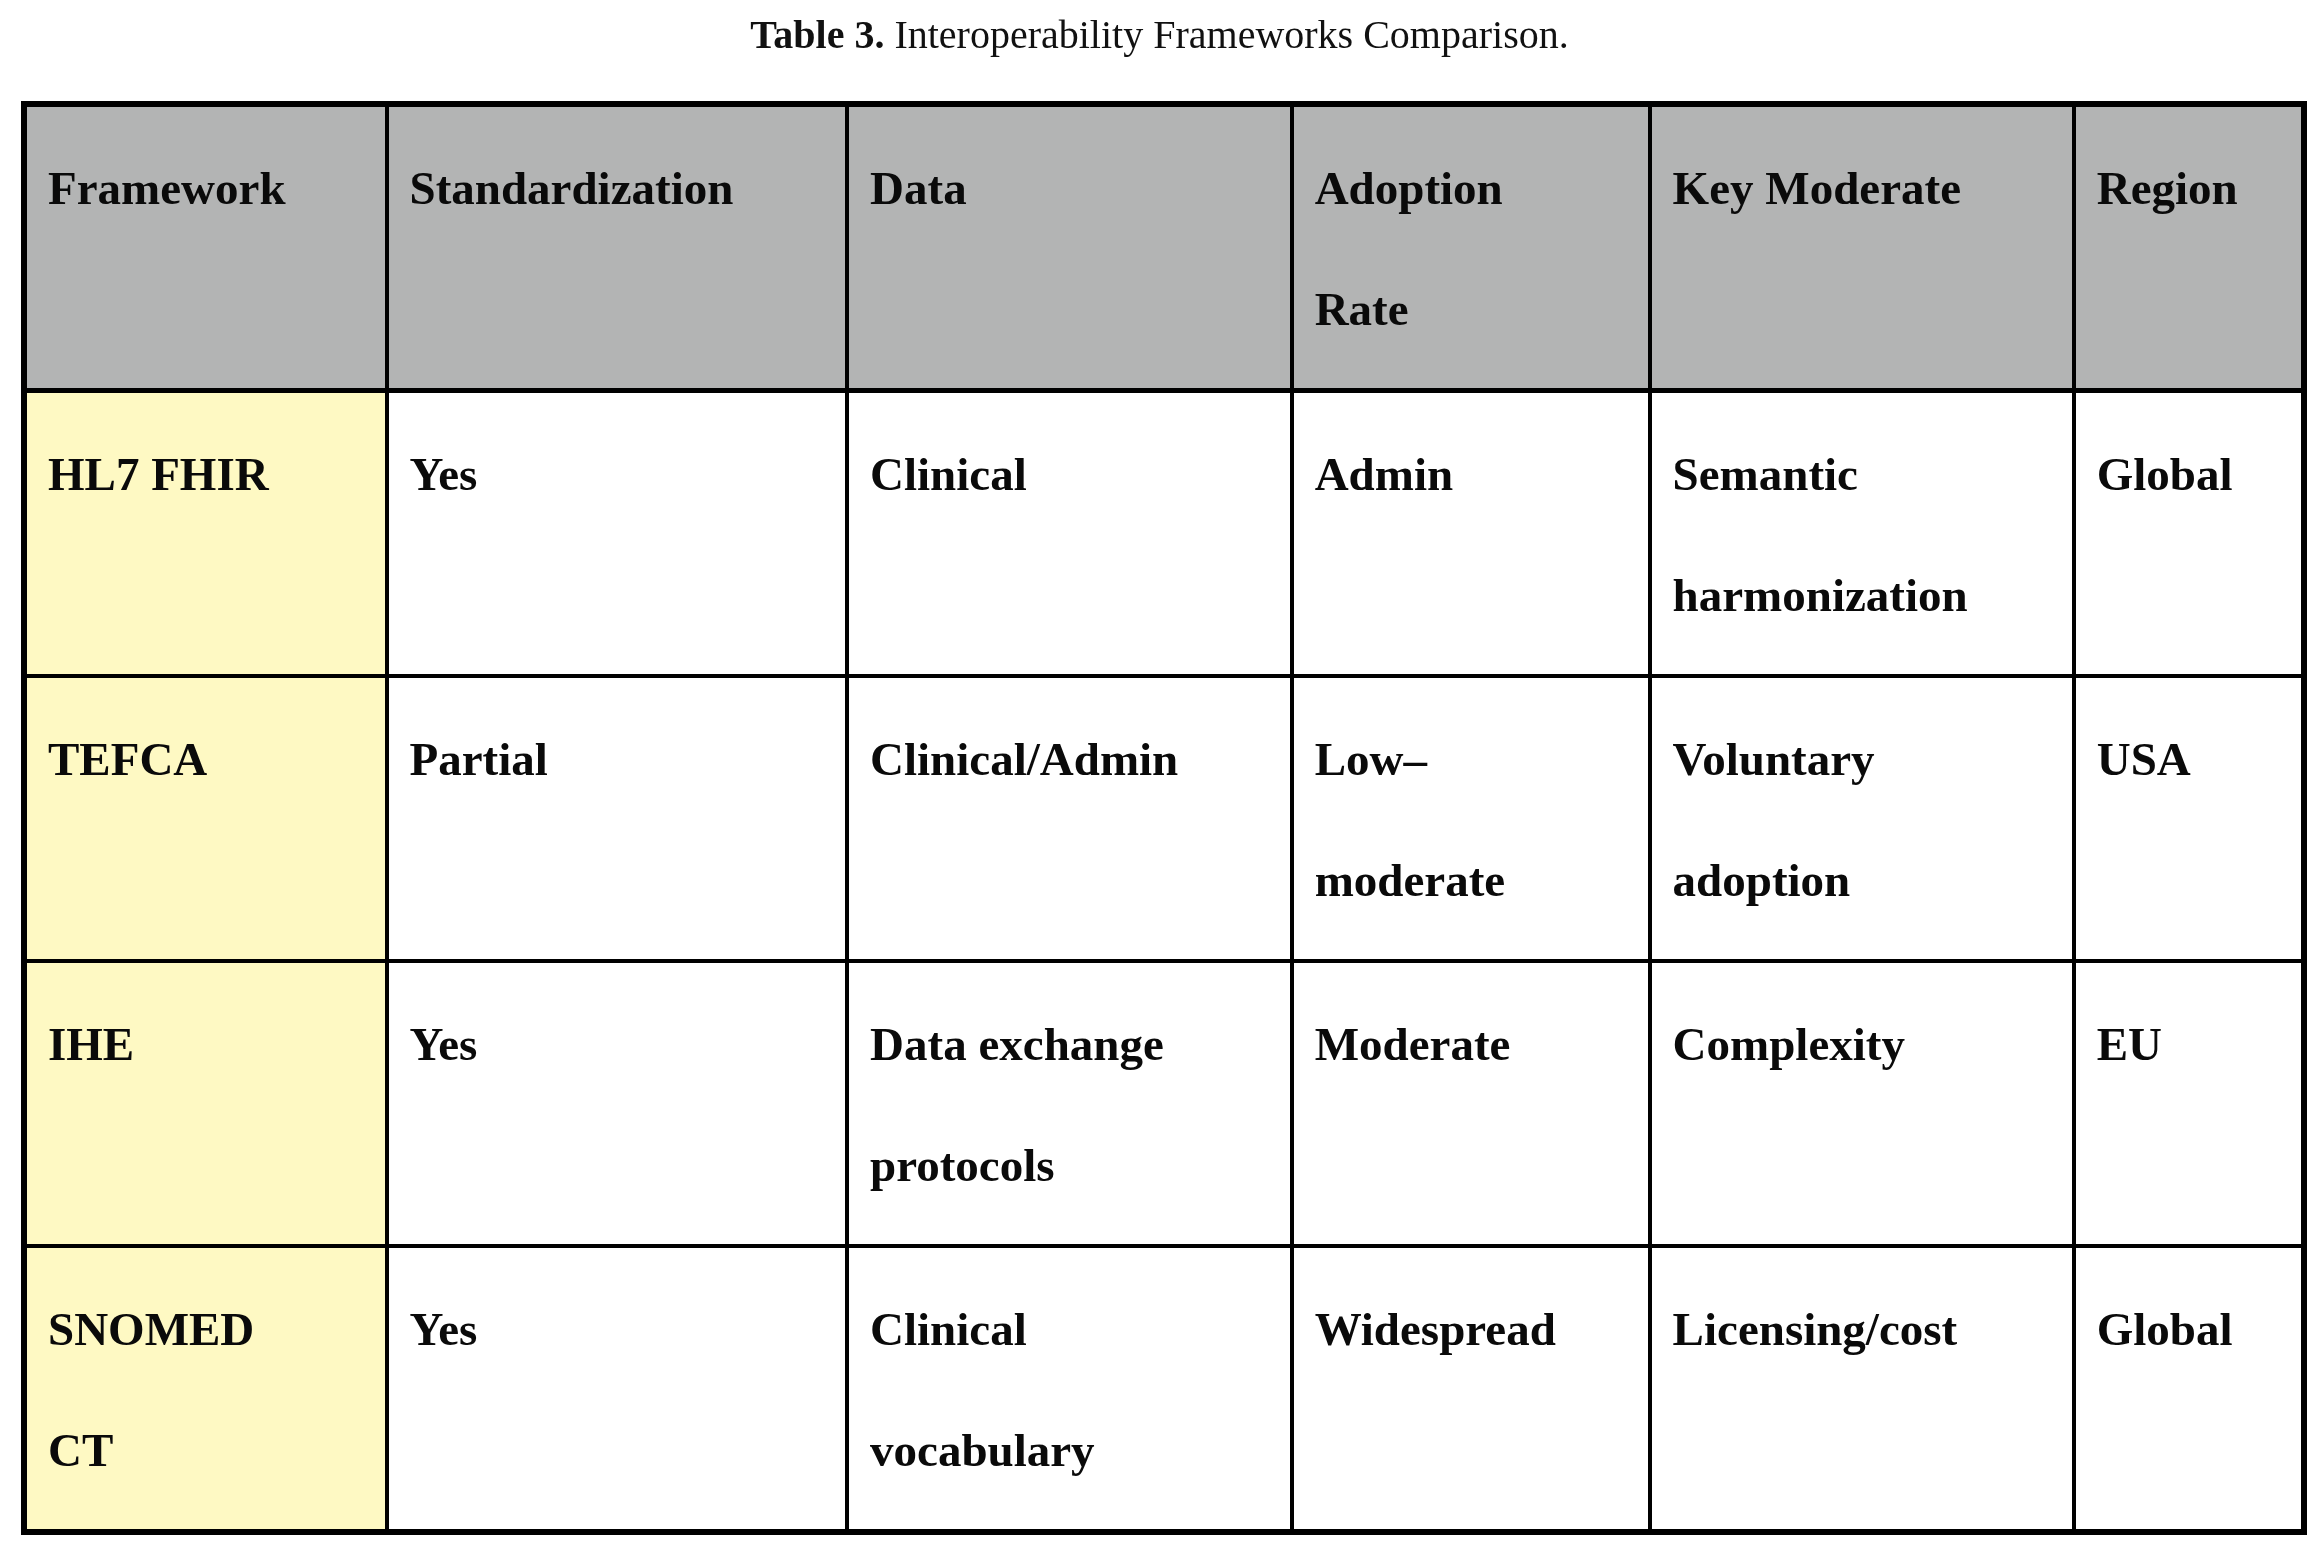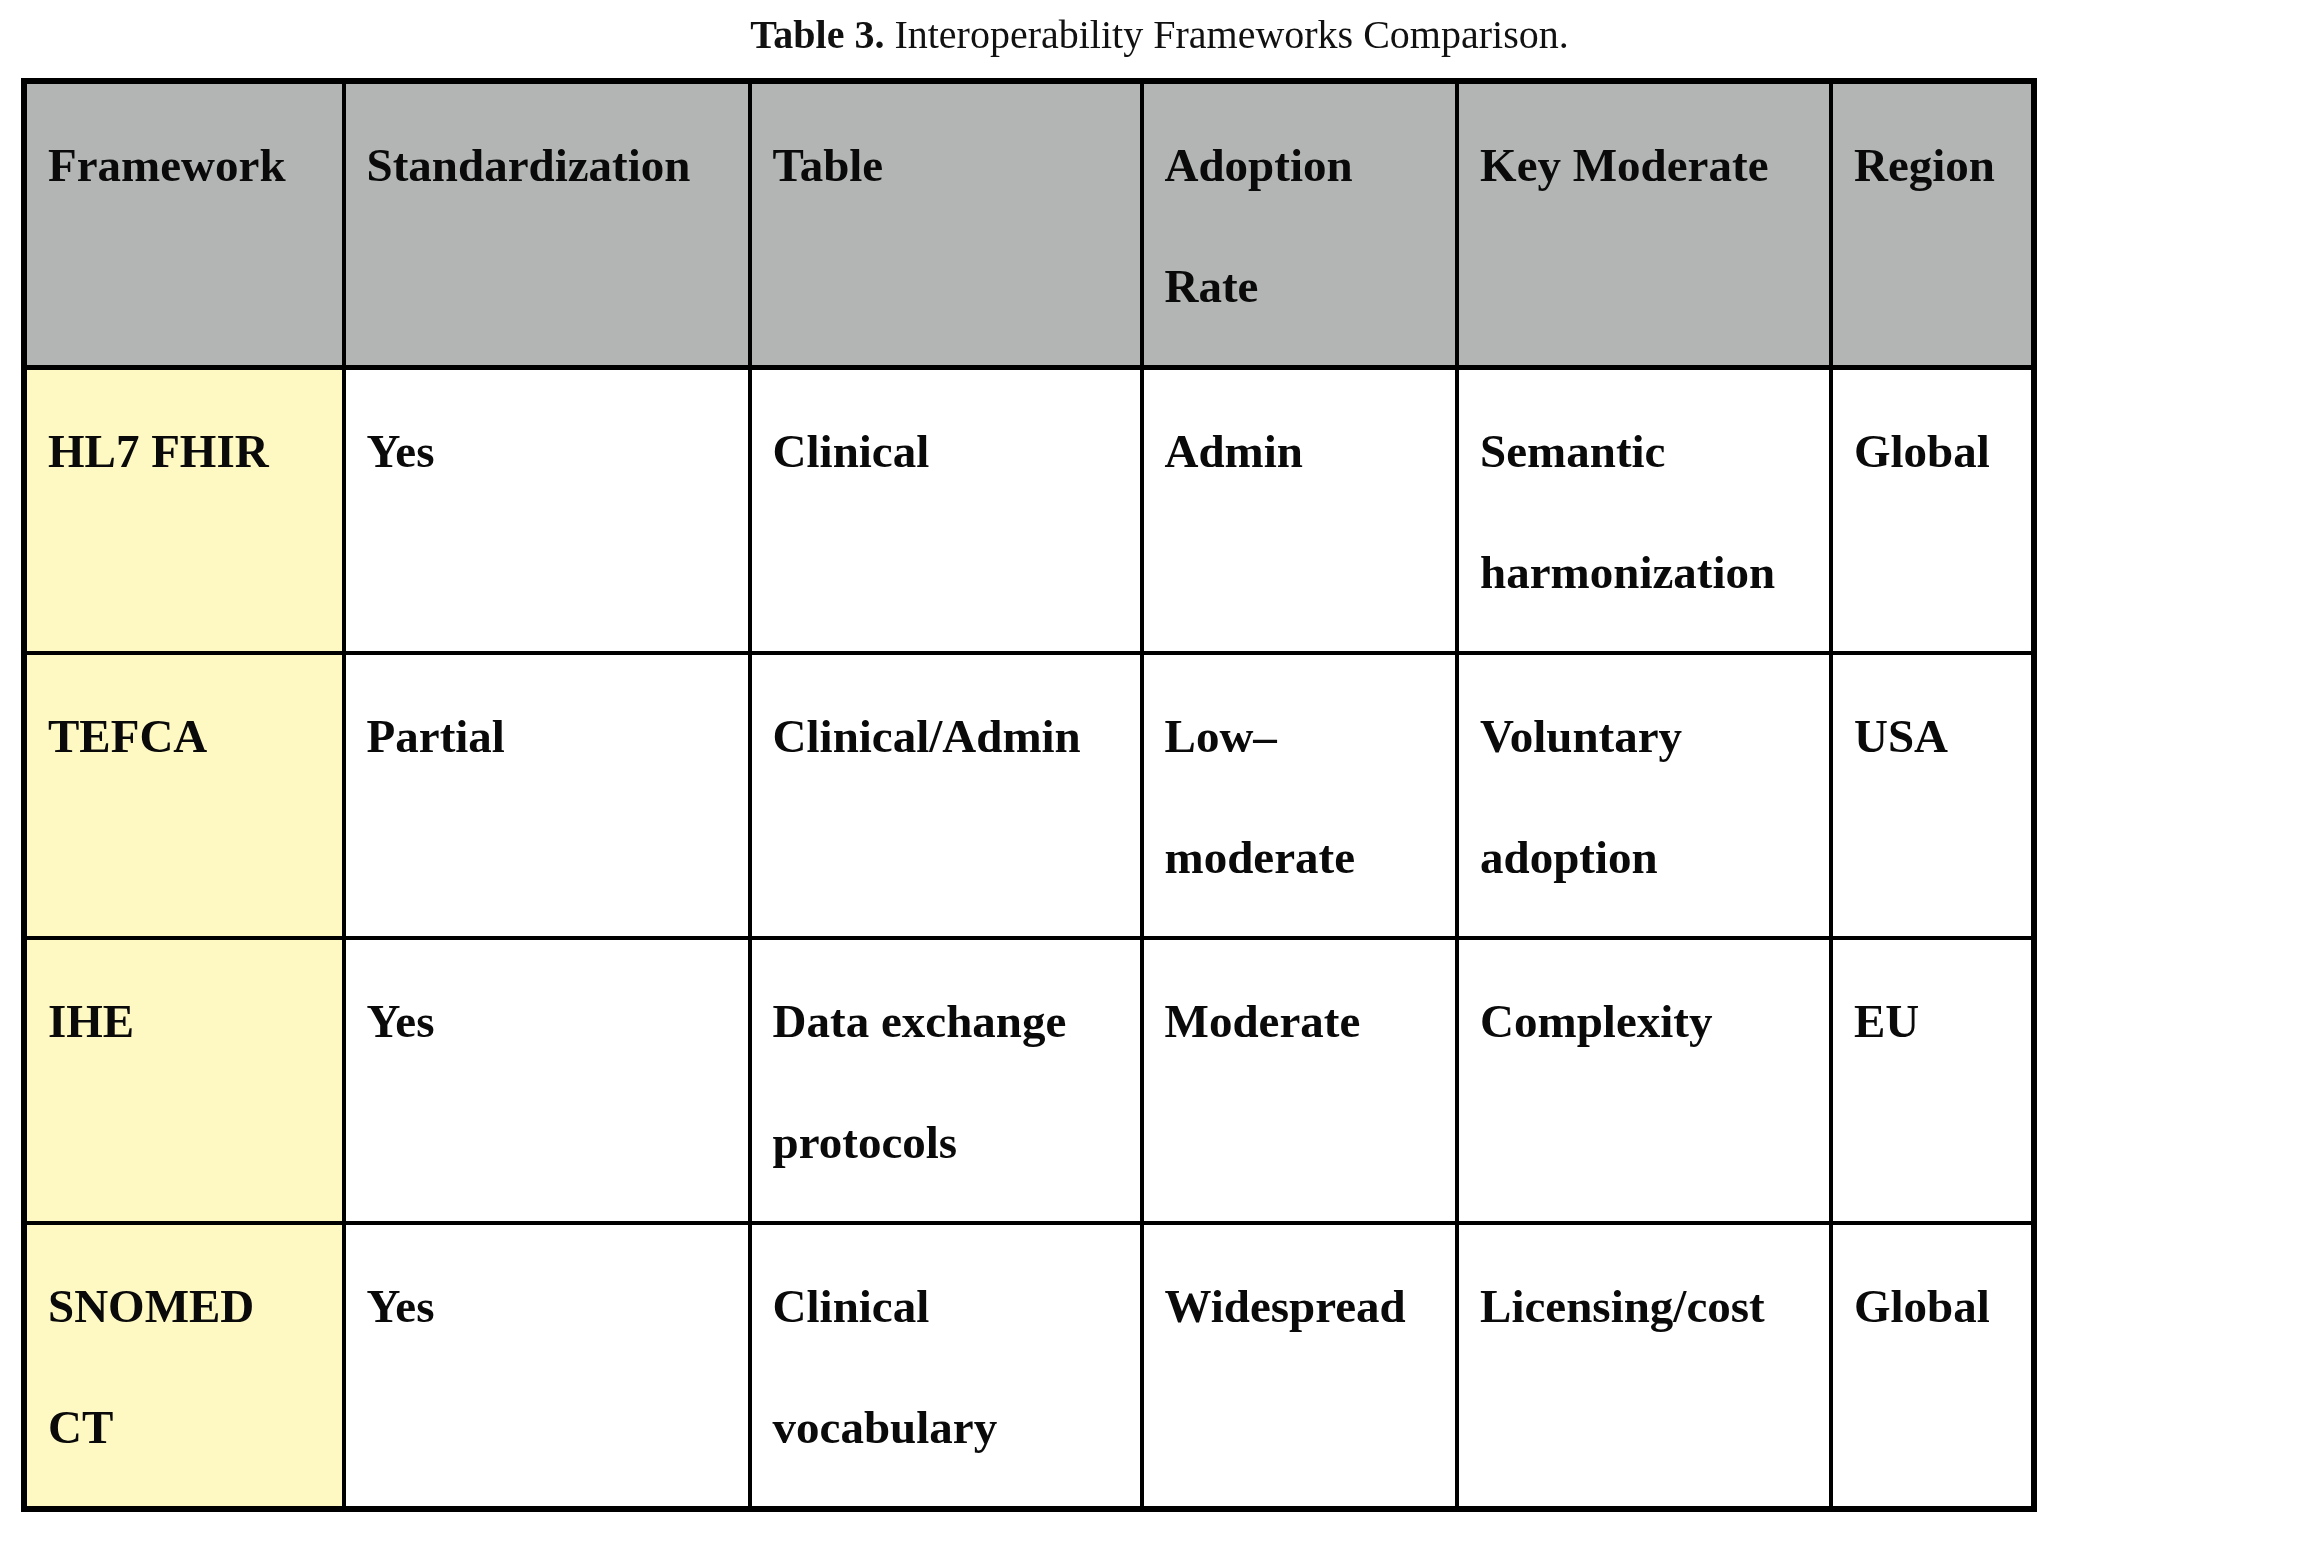--- a/index.html
+++ b/index.html
@@ -22,23 +22,23 @@
     font-size: 40px;
     line-height: 54px;
     color: #111111;
   }
   .caption .cap-label {
     font-weight: bold;
   }
   table.comp-table {
     border-collapse: collapse;
     table-layout: fixed;
-    width: 2016px;
+    width: 2286px;
     margin-left: 21px;
-    margin-top: 16px;
+    margin-top: 39px;
     border: 6.5px solid #000000;
   }
   col.c1 { width: 15.9%; }
   col.c2 { width: 20.2%; }
   col.c3 { width: 19.5%; }
   col.c4 { width: 15.7%; }
   col.c5 { width: 18.6%; }
   col.c6 { width: 10.1%; }
   th, td {
     border: 4.1px solid #000000;
@@ -78,21 +78,21 @@
         <col class="c2">
         <col class="c3">
         <col class="c4">
         <col class="c5">
         <col class="c6">
     </colgroup>
     <thead>
       <tr>
         <th>Framework</th>
         <th>Standardization</th>
-        <th>Table</th>
+        <th>Data</th>
         <th>Adoption
 Rate</th>
         <th>Key Moderate</th>
         <th>Region</th>
       </tr>
     </thead>
     <tbody>
       <tr>
         <td class="row-head">HL7 FHIR</td>
         <td class="data-cell">Yes</td>

